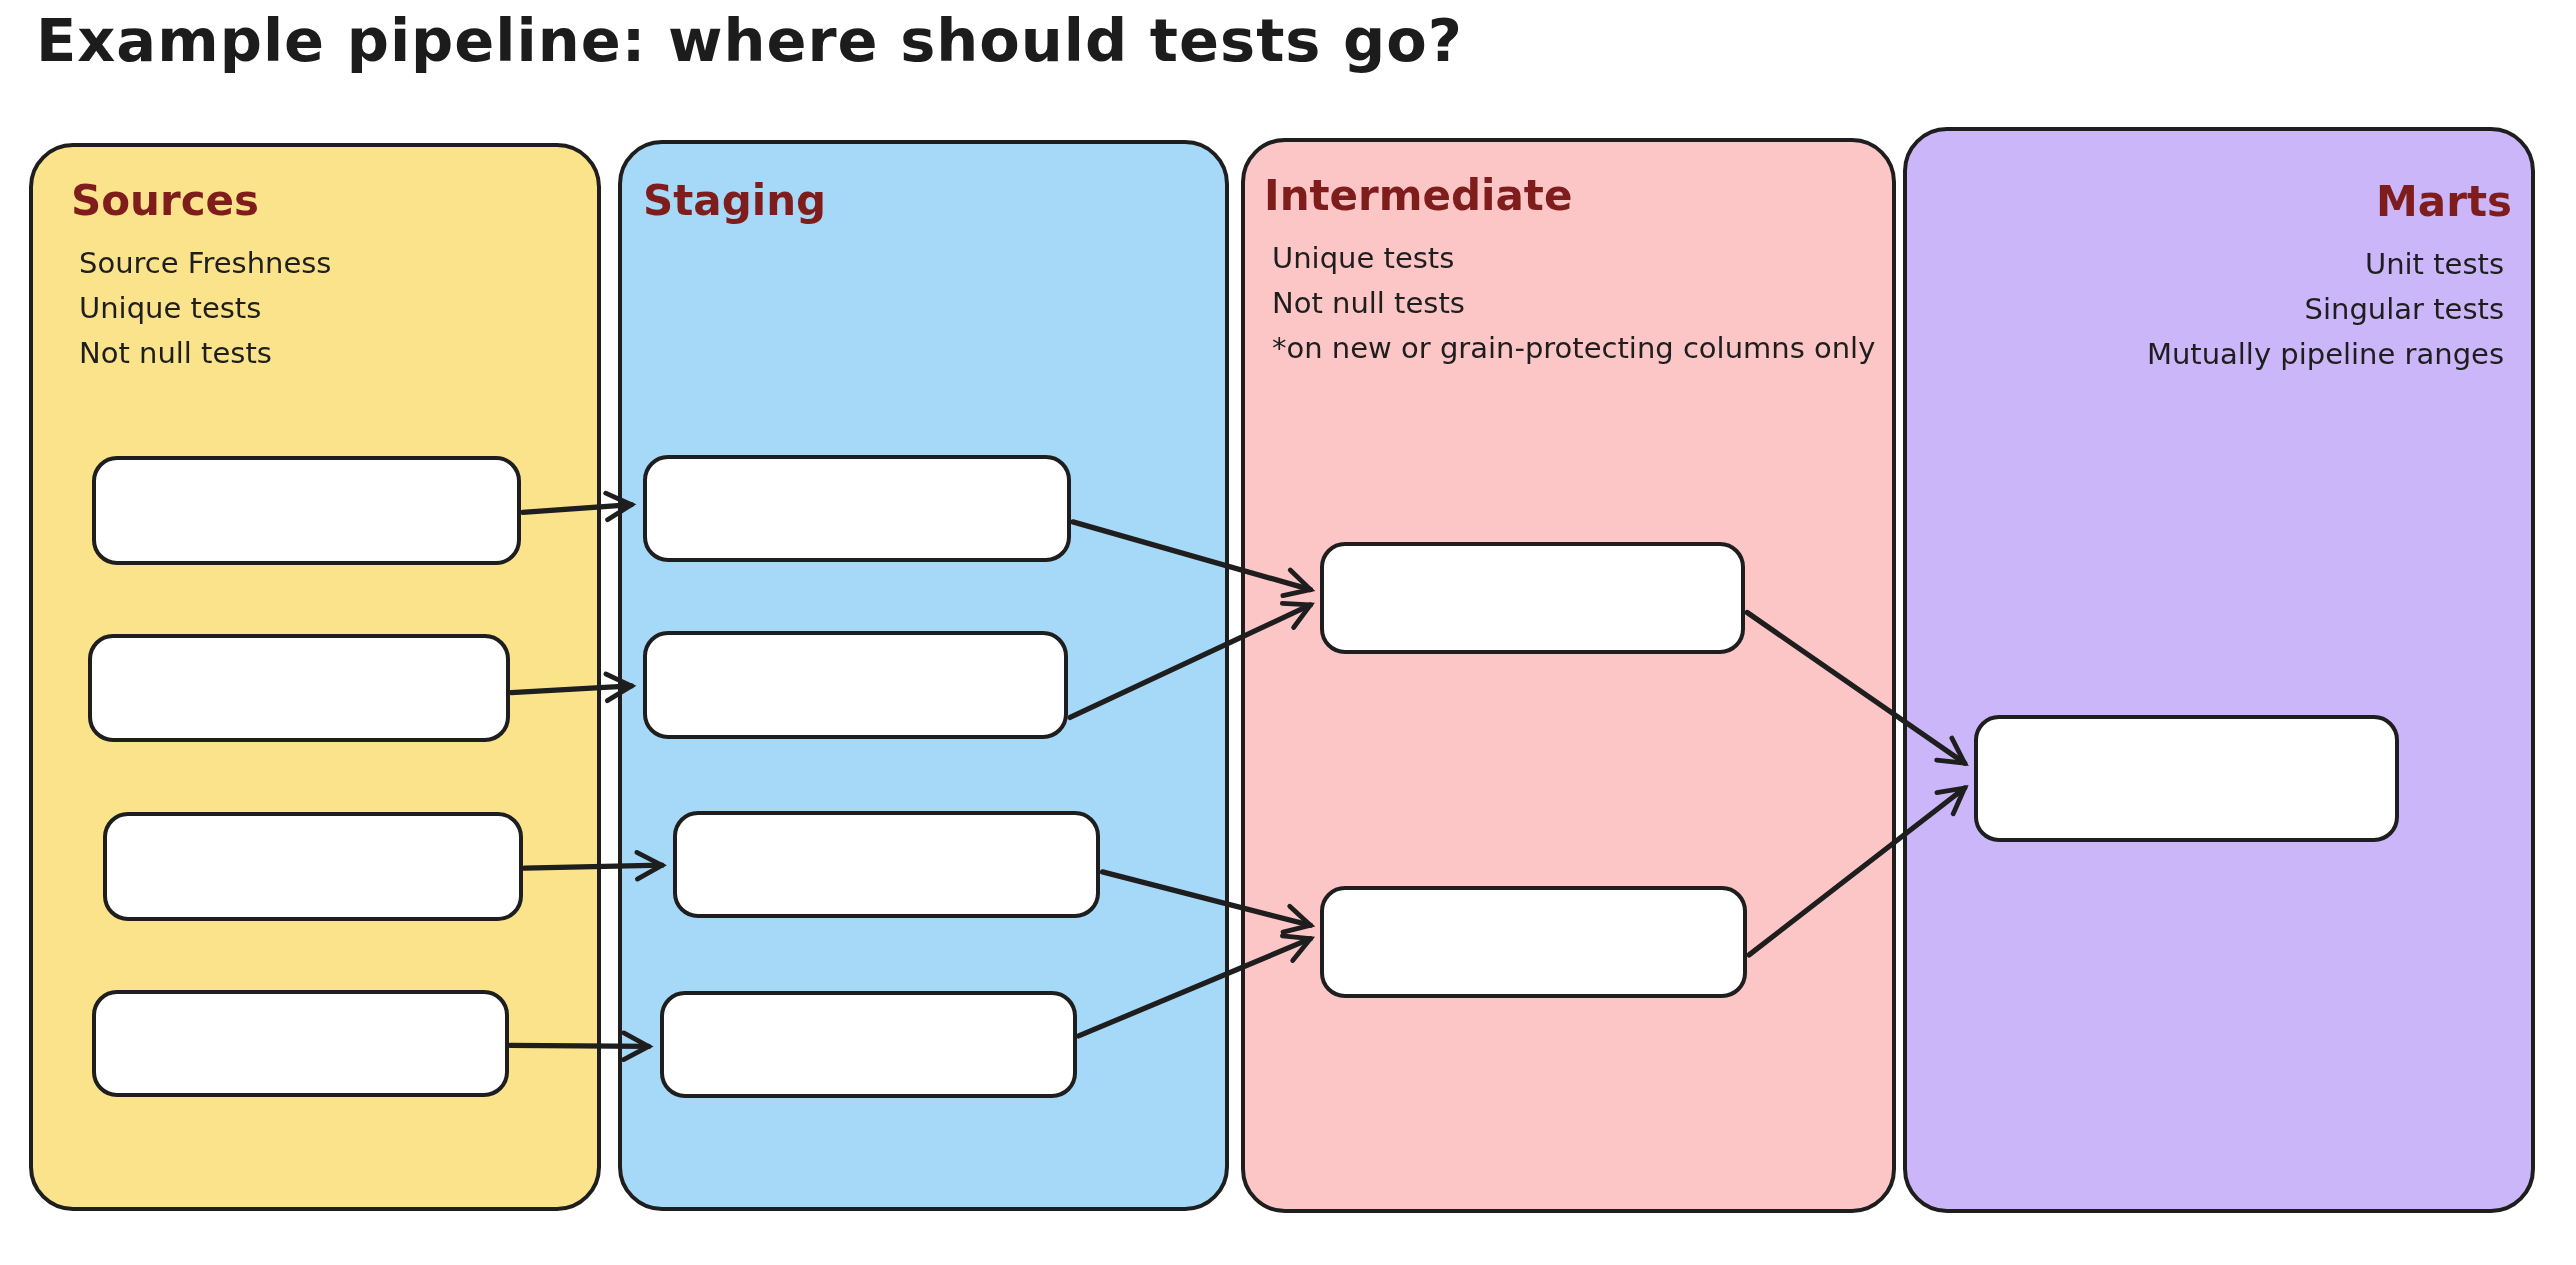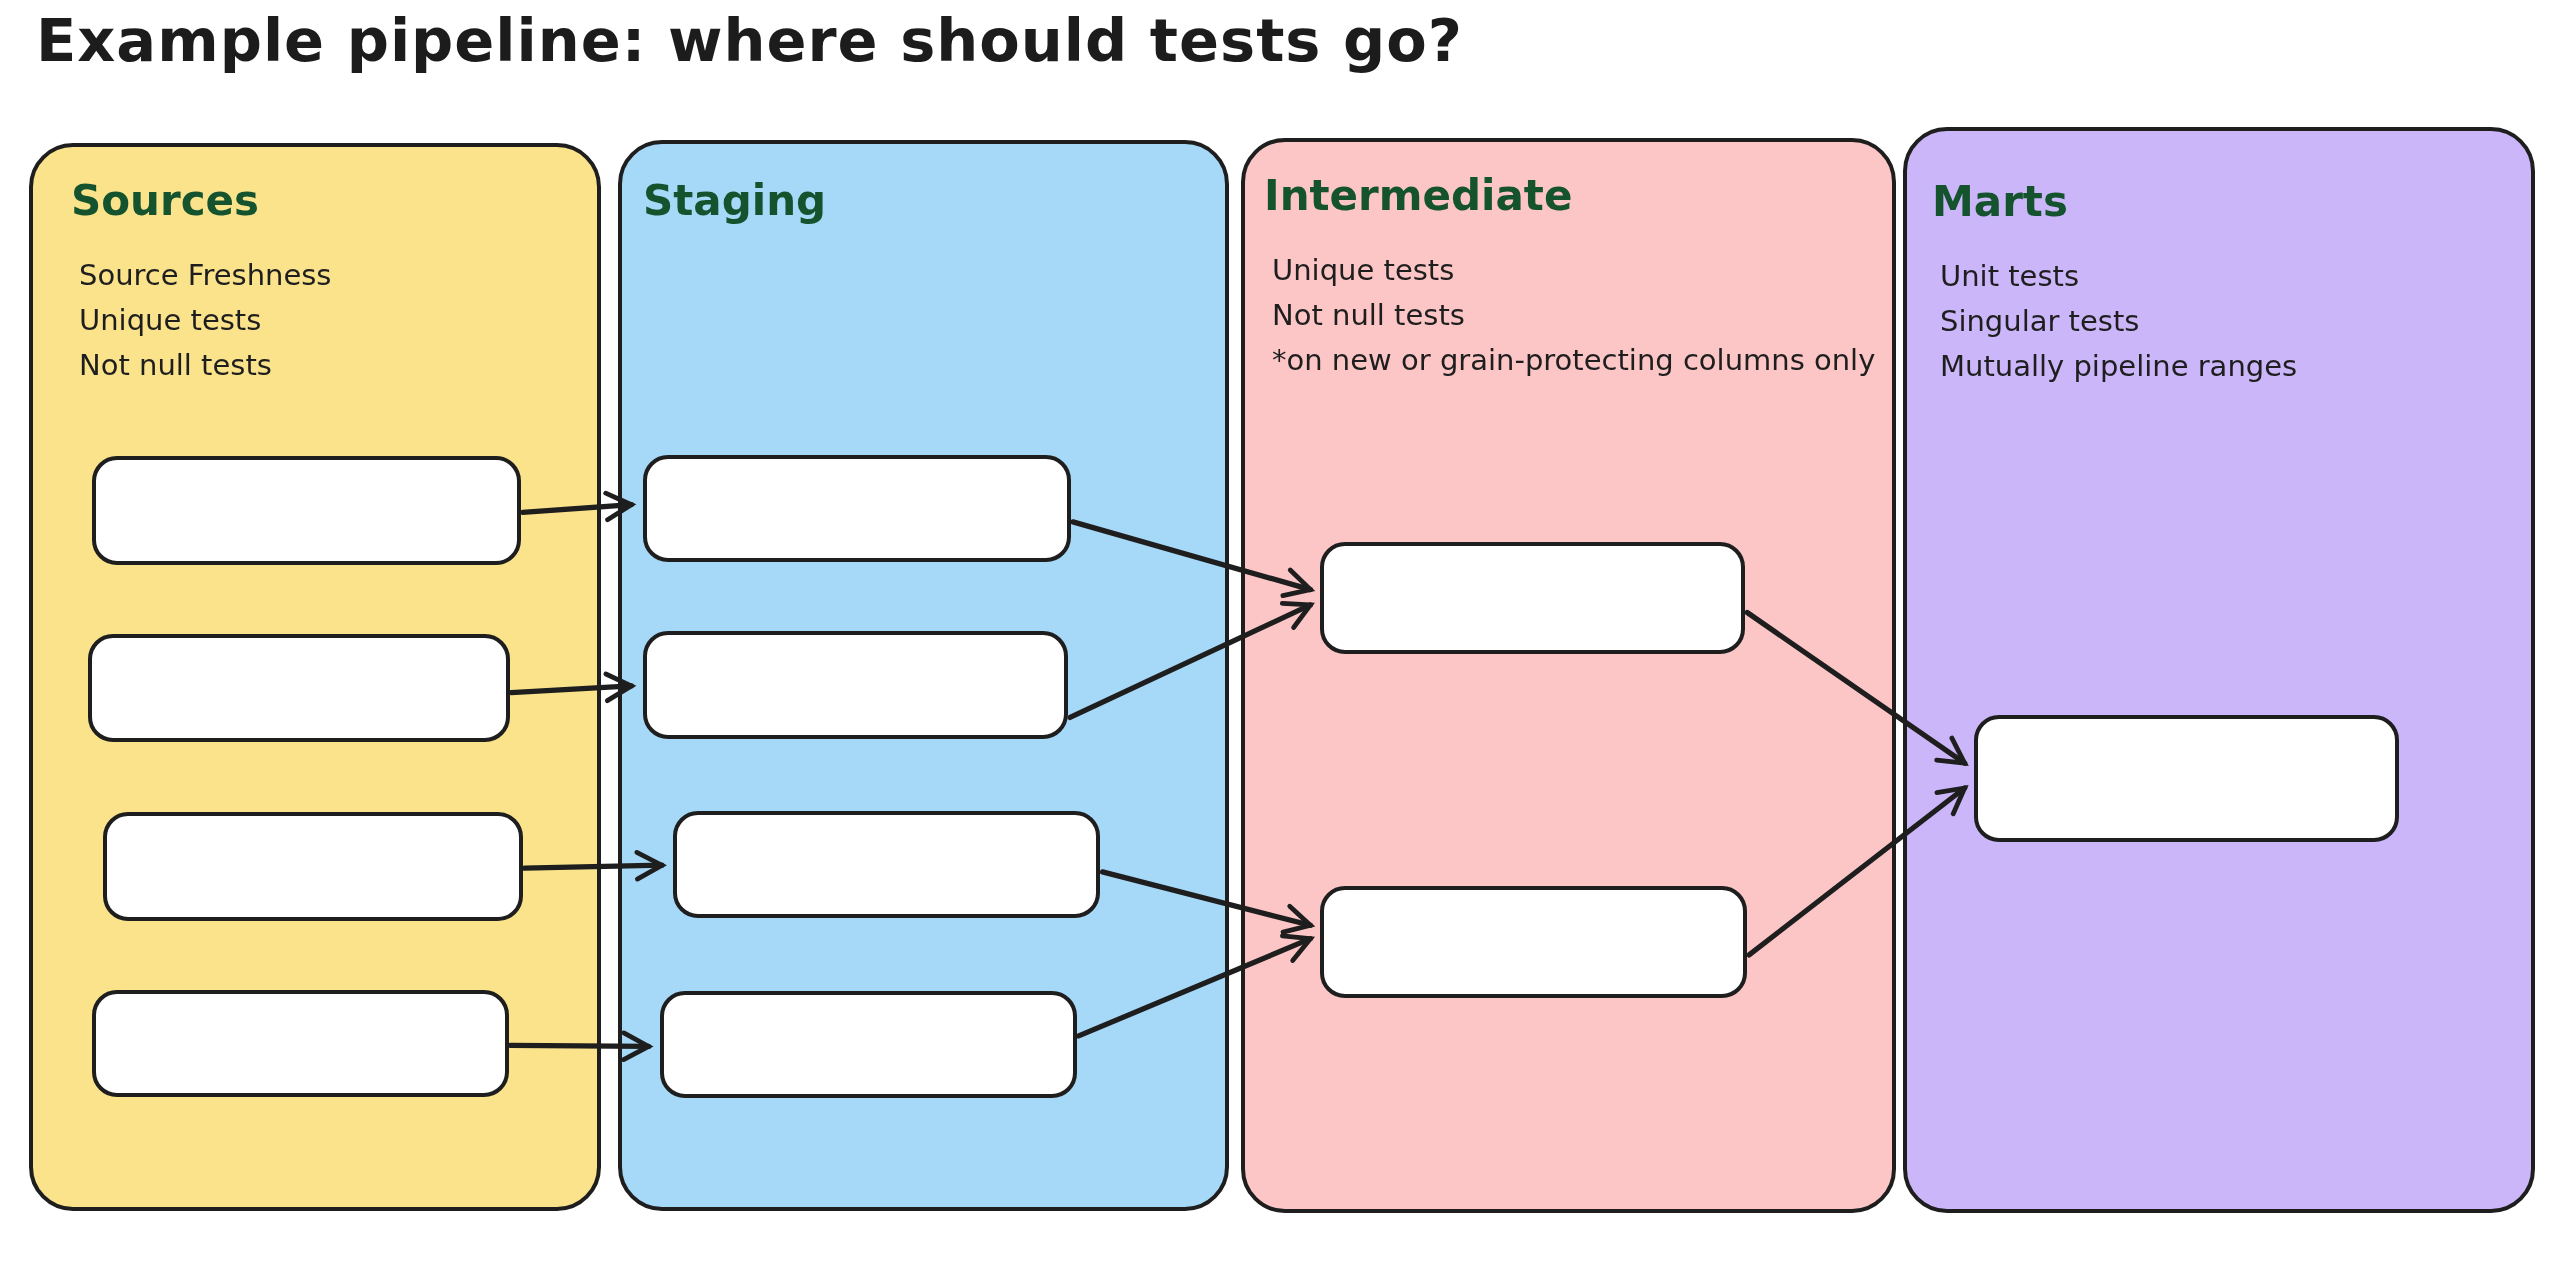--- a/index.html
+++ b/index.html
@@ -29,27 +29,27 @@
   }
   .panel-sources{left:29px;top:143px;width:572px;height:1068px;}
   .panel-staging{left:618px;top:140px;width:611px;height:1071px;}
   .panel-intermediate{left:1241px;top:138px;width:655px;height:1075px;padding-left:41px;}
   .panel-marts{left:1903px;top:127px;width:632px;height:1086px;}
 
   .panel-inner{position:absolute;left:0;top:0;right:0;}
   .panel-sources .panel-inner{padding:29px 19px 0 38px;}
   .panel-staging .panel-inner{padding:32px 30px 0 21px;}
   .panel-intermediate .panel-inner{padding:29px 13.4px 0 19px;}
-  .panel-marts .panel-inner{padding:46px 19px 0 25px;}
+  .panel-marts .panel-inner{padding:46px 19px 0 25px;text-align:right;}
 
   .panel-title{
-    margin:0 0 32px 0;
+    margin:0 0 20px 0;
     font-size:42px;
     font-weight:bold;
-    color:#14532d;
+    color:#7f1d1d;
   }
   .panel-tests{font-size:29px;line-height:37px;font-weight:500;white-space:nowrap;}
   .panel-tests div{margin:8px;}
 
   .node{
     position:absolute;
     background:#ffffff;
     border:4.8px solid #1e1e1e;
     border-radius:25px;
     box-sizing:border-box;

